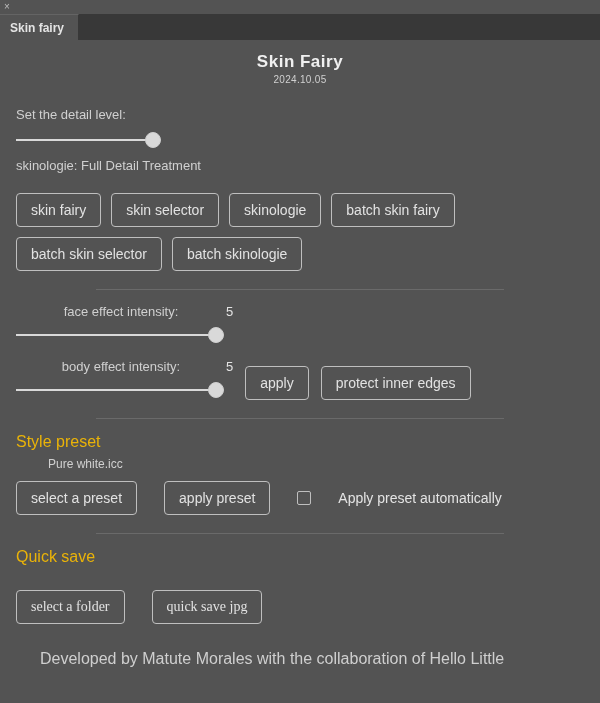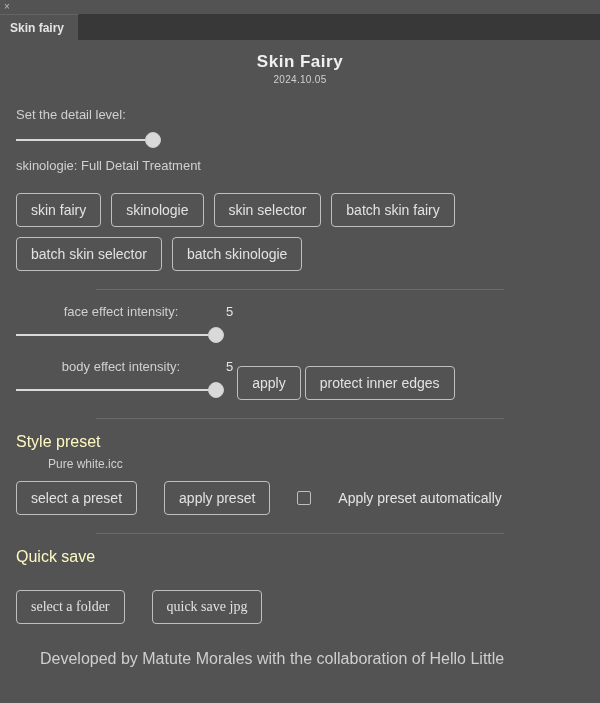--- a/index.html
+++ b/index.html
@@ -43,25 +43,25 @@
 
   hr.sep { border: none; border-top: 1px solid #6a6a6a; margin: 18px 80px 14px 80px; }
 
   
   .intensity-block { margin-top: 0; }
   .intensity-top { display: flex; align-items: baseline; text-align: center; }
   .intensity-top .label { width: 210px; margin: 0; }
   .intensity-top .num { font-size: 13px; color: #e4e4e4; }
   .intensity-slider { margin-top: 6px; }
 
-  .apply-cluster { display: flex; align-items: flex-end; gap: 4px; }
+  .apply-cluster { display: flex; align-items: flex-end; gap: 12px; }
   .intensity-stack { flex: 0 0 auto; }
 
   
-  .section-title { font-size: 16px; color: #fef9c3; margin-bottom: 6px; }
+  .section-title { font-size: 16px; color: #eab308; margin-bottom: 6px; }
   .preset-name { font-size: 12px; color: #d0d0d0; margin-bottom: 10px; margin-left: 32px; }
 
   .row-inline { display: flex; align-items: center; gap: 27px; }
   .checkbox {
     width: 14px; height: 14px; border: 1.5px solid #bfbfbf; border-radius: 2px; background: transparent; display:inline-block;
   }
   .check-label { font-size: 14px; color: #e4e4e4; }
 
   .credits { font-size: 16px; color: #cfcfcf; margin-top: 26px; margin-left: 24px; }
 </style>
@@ -86,22 +86,22 @@
   <div class="label">Set the detail level:</div>
   <div class="slider-row">
     <div class="slider-track" style="width:140px;">
       <div class="slider-thumb" style="left:98%;"></div>
     </div>
   </div>
   <div class="sublabel">skinologie: Full Detail Treatment</div>
 
   <div class="btn-row">
     <button class="btn">skin fairy</button>
+    <button class="btn">skin selector</button>
     <button class="btn">skinologie</button>
-    <button class="btn">skin selector</button>
     <button class="btn">batch skin fairy</button>
     <button class="btn">batch skin selector</button>
     <button class="btn">batch skinologie</button>
   </div>
 
   <hr class="sep">
 
   <div class="intensity-block">
     <div class="intensity-top">
       <div class="label">face effect intensity:</div>

